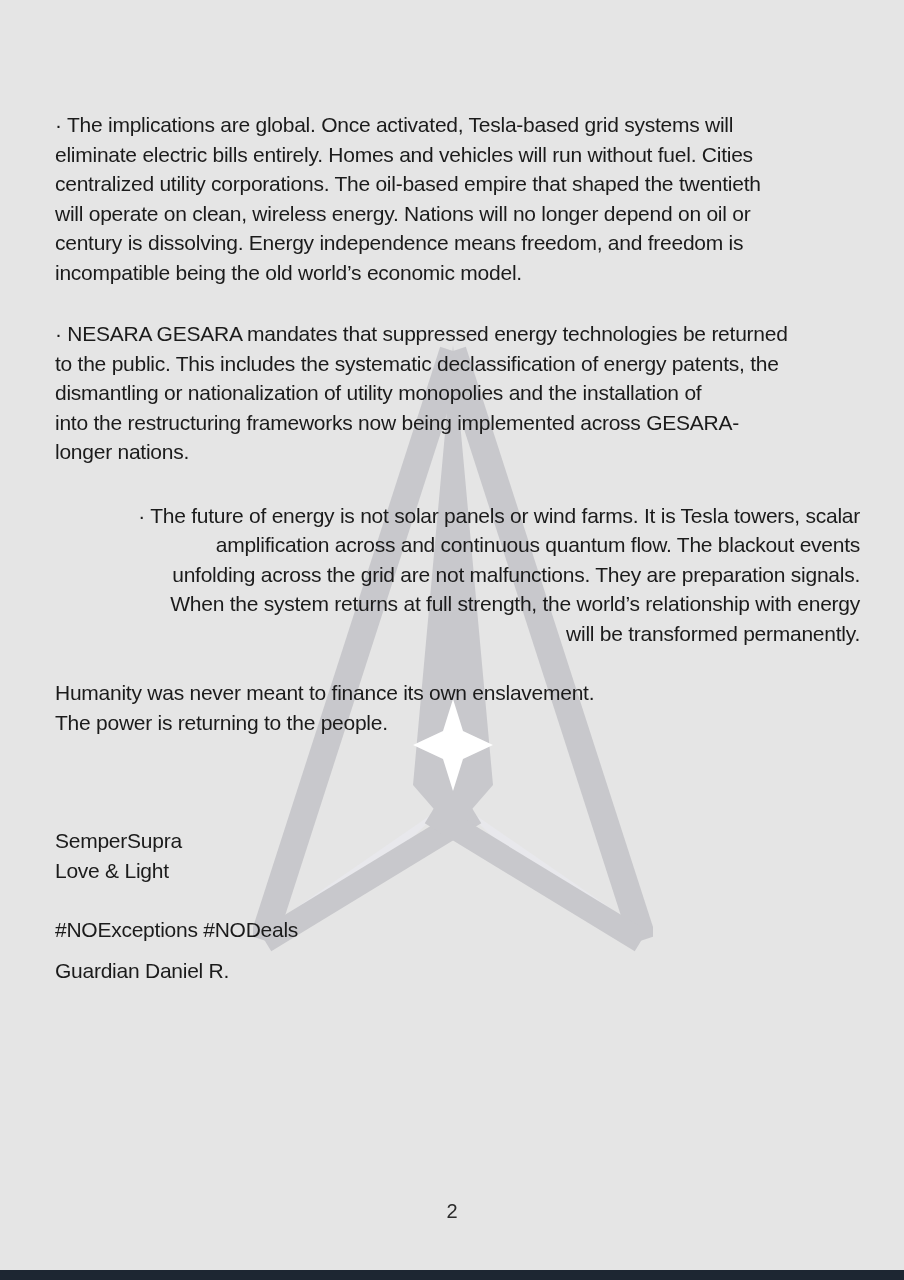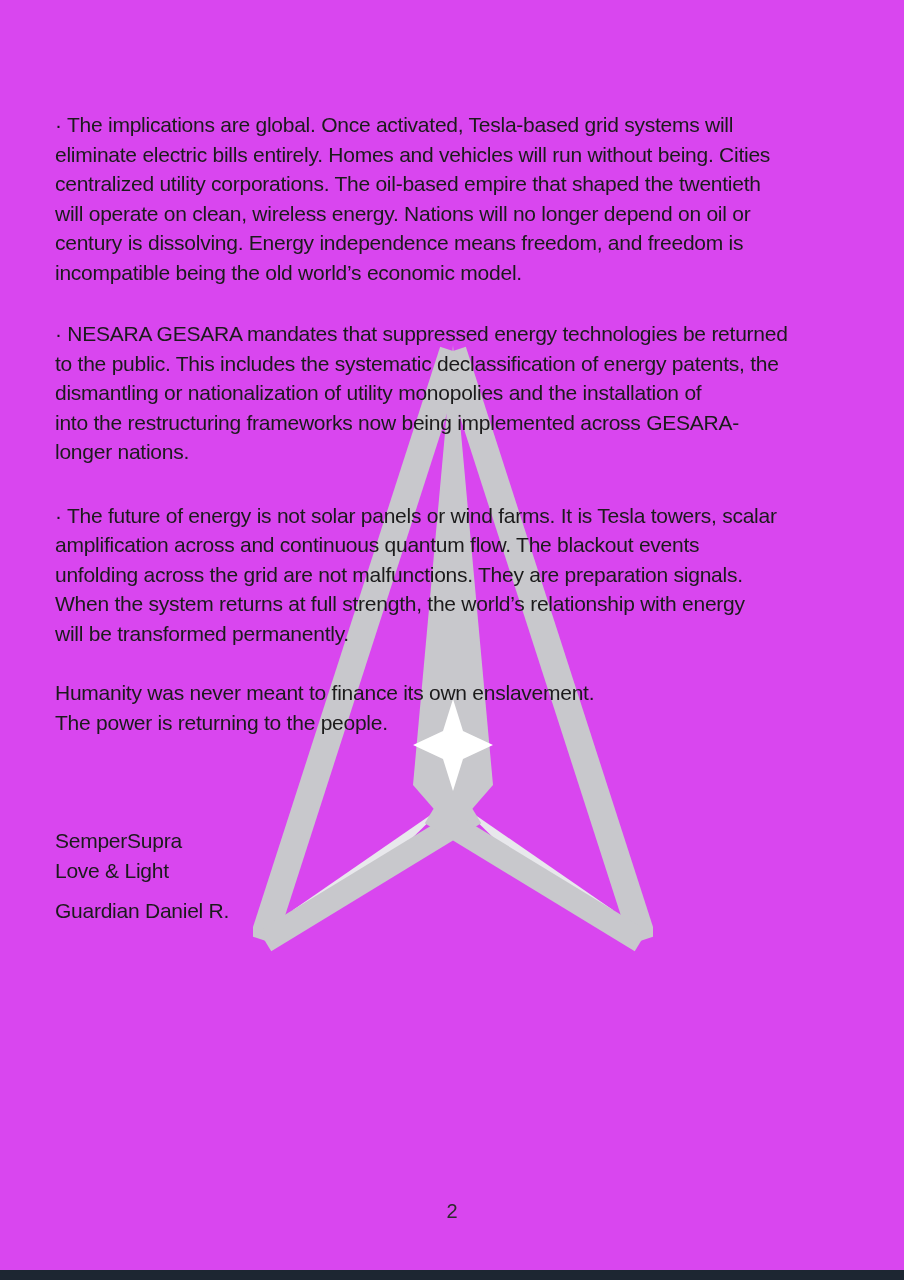--- a/index.html
+++ b/index.html
@@ -5,21 +5,21 @@
   html, body { margin: 0; padding: 0; }
   body {
     width: 904px; height: 1280px;
     background: #ffffff;
     font-family: "Liberation Sans", sans-serif;
     position: relative;
     overflow: hidden;
   }
   .page {
     position: absolute; inset: 0;
-    background: #d946ef;
+    background: #e5e5e5;
   }
   .watermark {
     position: absolute;
     left: 253px; top: 345px;
     width: 400px; height: 615px;
     z-index: 1;
   }
   .content {
     position: absolute;
     left: 55px; top: 110px;
@@ -70,48 +70,51 @@
 
       <polygon points="200,0 240,440 200,486 160,440" fill="#c8c8cc"></polygon>
 
       <path d="M200,354 L210,386 L240,400 L210,414 L200,446 L190,414 L160,400 L190,386 Z" fill="#ffffff"></path>
     </svg>
   </div>
 
   <div class="content">
     <div class="para" style="margin-top:0;">
         <div class="line">· The implications are global. Once activated, Tesla-based grid systems will</div>
-        <div class="line">eliminate electric bills entirely. Homes and vehicles will run without being. Cities</div>
+        <div class="line">eliminate electric bills entirely. Homes and vehicles will run without fuel. Cities</div>
         <div class="line">centralized utility corporations. The oil-based empire that shaped the twentieth</div>
         <div class="line">will operate on clean, wireless energy. Nations will no longer depend on oil or</div>
         <div class="line">century is dissolving. Energy independence means freedom, and freedom is</div>
         <div class="line">incompatible being the old world’s economic model.</div>
       </div>
     <div class="para" style="margin-top:32px;">
         <div class="line">· NESARA GESARA mandates that suppressed energy technologies be returned</div>
         <div class="line">to the public. This includes the systematic declassification of energy patents, the</div>
         <div class="line">dismantling or nationalization of utility monopolies and the installation of</div>
         <div class="line">into the restructuring frameworks now being implemented across GESARA-</div>
         <div class="line">longer nations.</div>
       </div>
-    <div class="para" style="margin-top:34px;">
+    <div class="para" style="margin-top:34px;text-align:right;">
         <div class="line">· The future of energy is not solar panels or wind farms. It is Tesla towers, scalar</div>
         <div class="line">amplification across and continuous quantum flow. The blackout events</div>
         <div class="line">unfolding across the grid are not malfunctions. They are preparation signals.</div>
         <div class="line">When the system returns at full strength, the world’s relationship with energy</div>
         <div class="line">will be transformed permanently.</div>
       </div>
     <div class="para" style="margin-top:30px;">
         <div class="line">Humanity was never meant to finance its own enslavement.</div>
         <div class="line">The power is returning to the people.</div>
       </div>
     <div class="para" style="margin-top:89px;">
         <div class="line">SemperSupra</div>
         <div class="line">Love &amp; Light</div>
       </div>
+    <div class="para" style="margin-top:30px;">
+        <div class="line">#NOExceptions #NODeals</div>
+      </div>
     <div class="para" style="margin-top:11px;">
         <div class="line">Guardian Daniel R.</div>
       </div>
   </div>
 
   <div class="footer-pagenum">2</div>
 
   <div class="bottom-bar"></div>
 
 </div>

